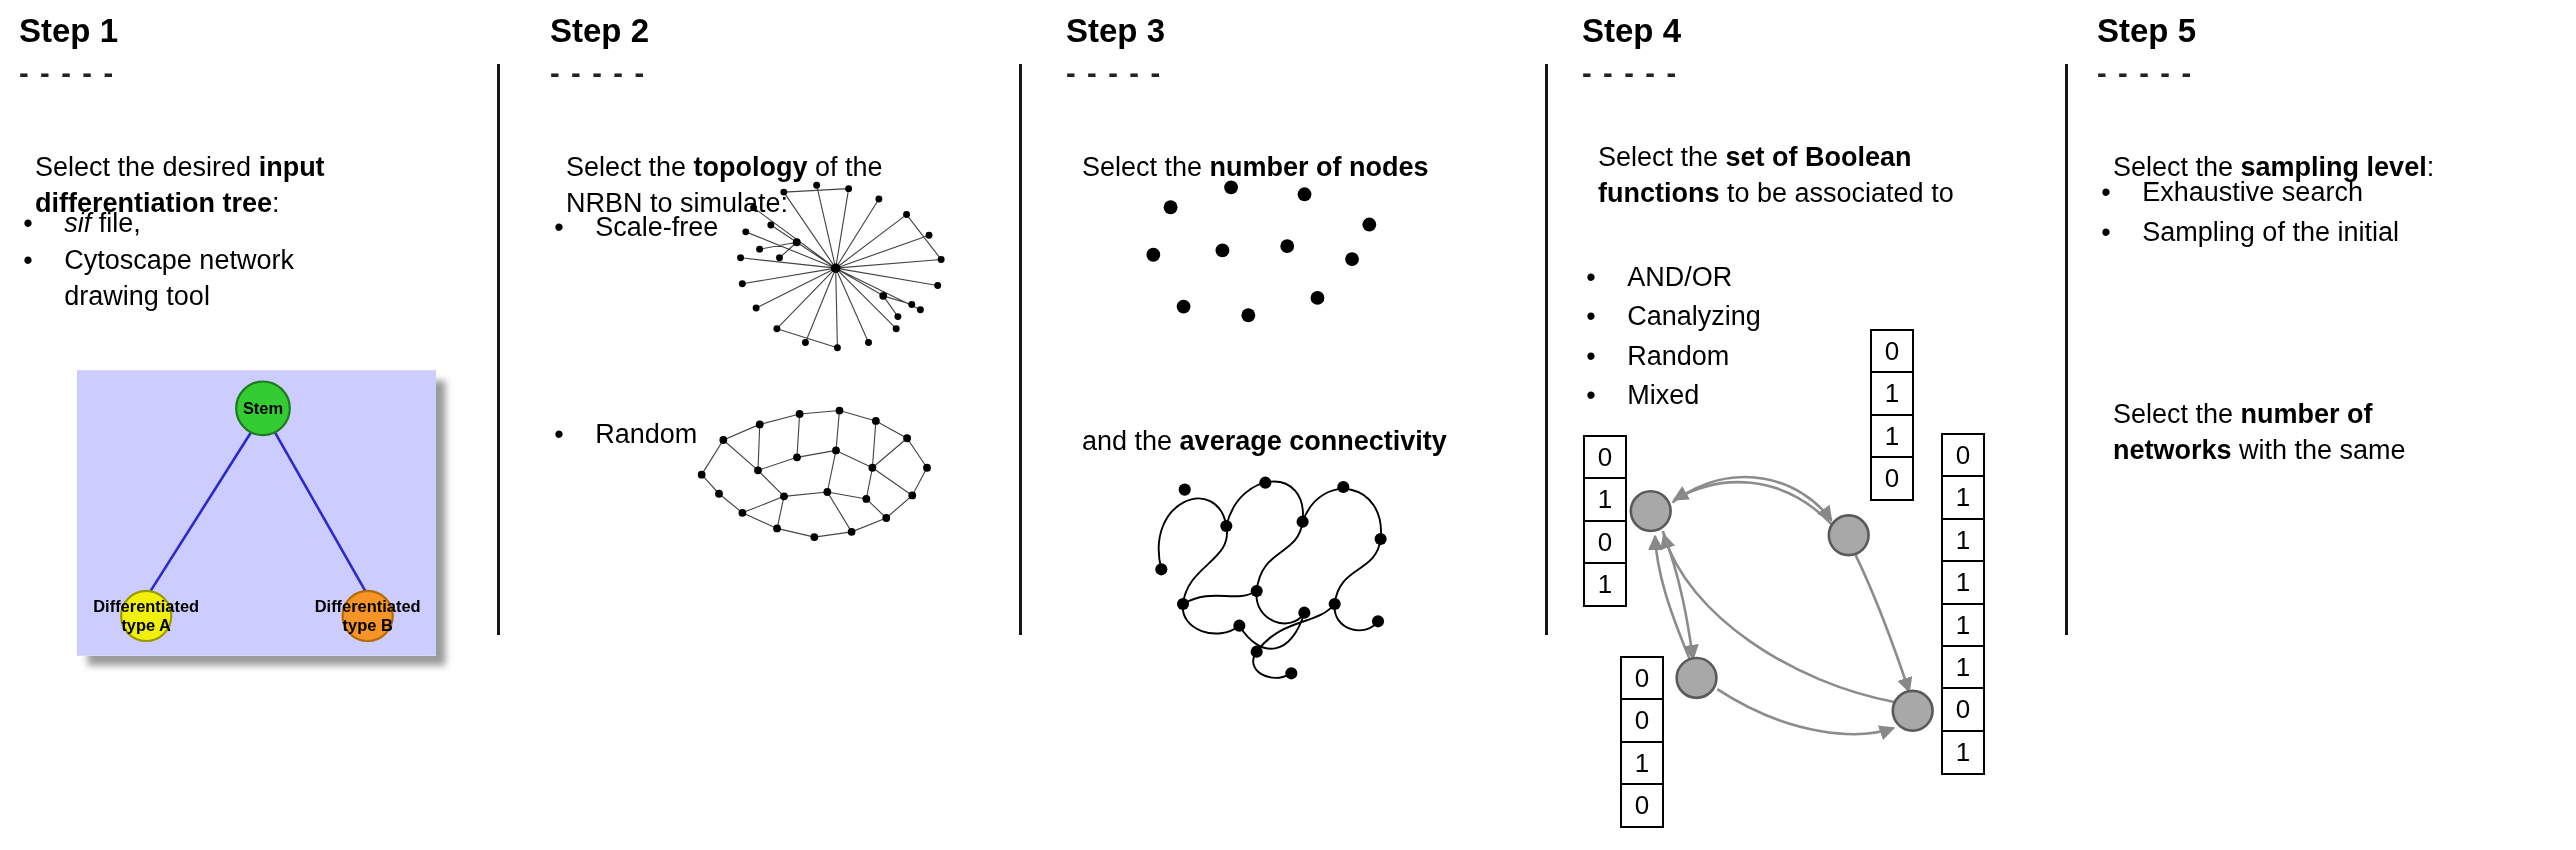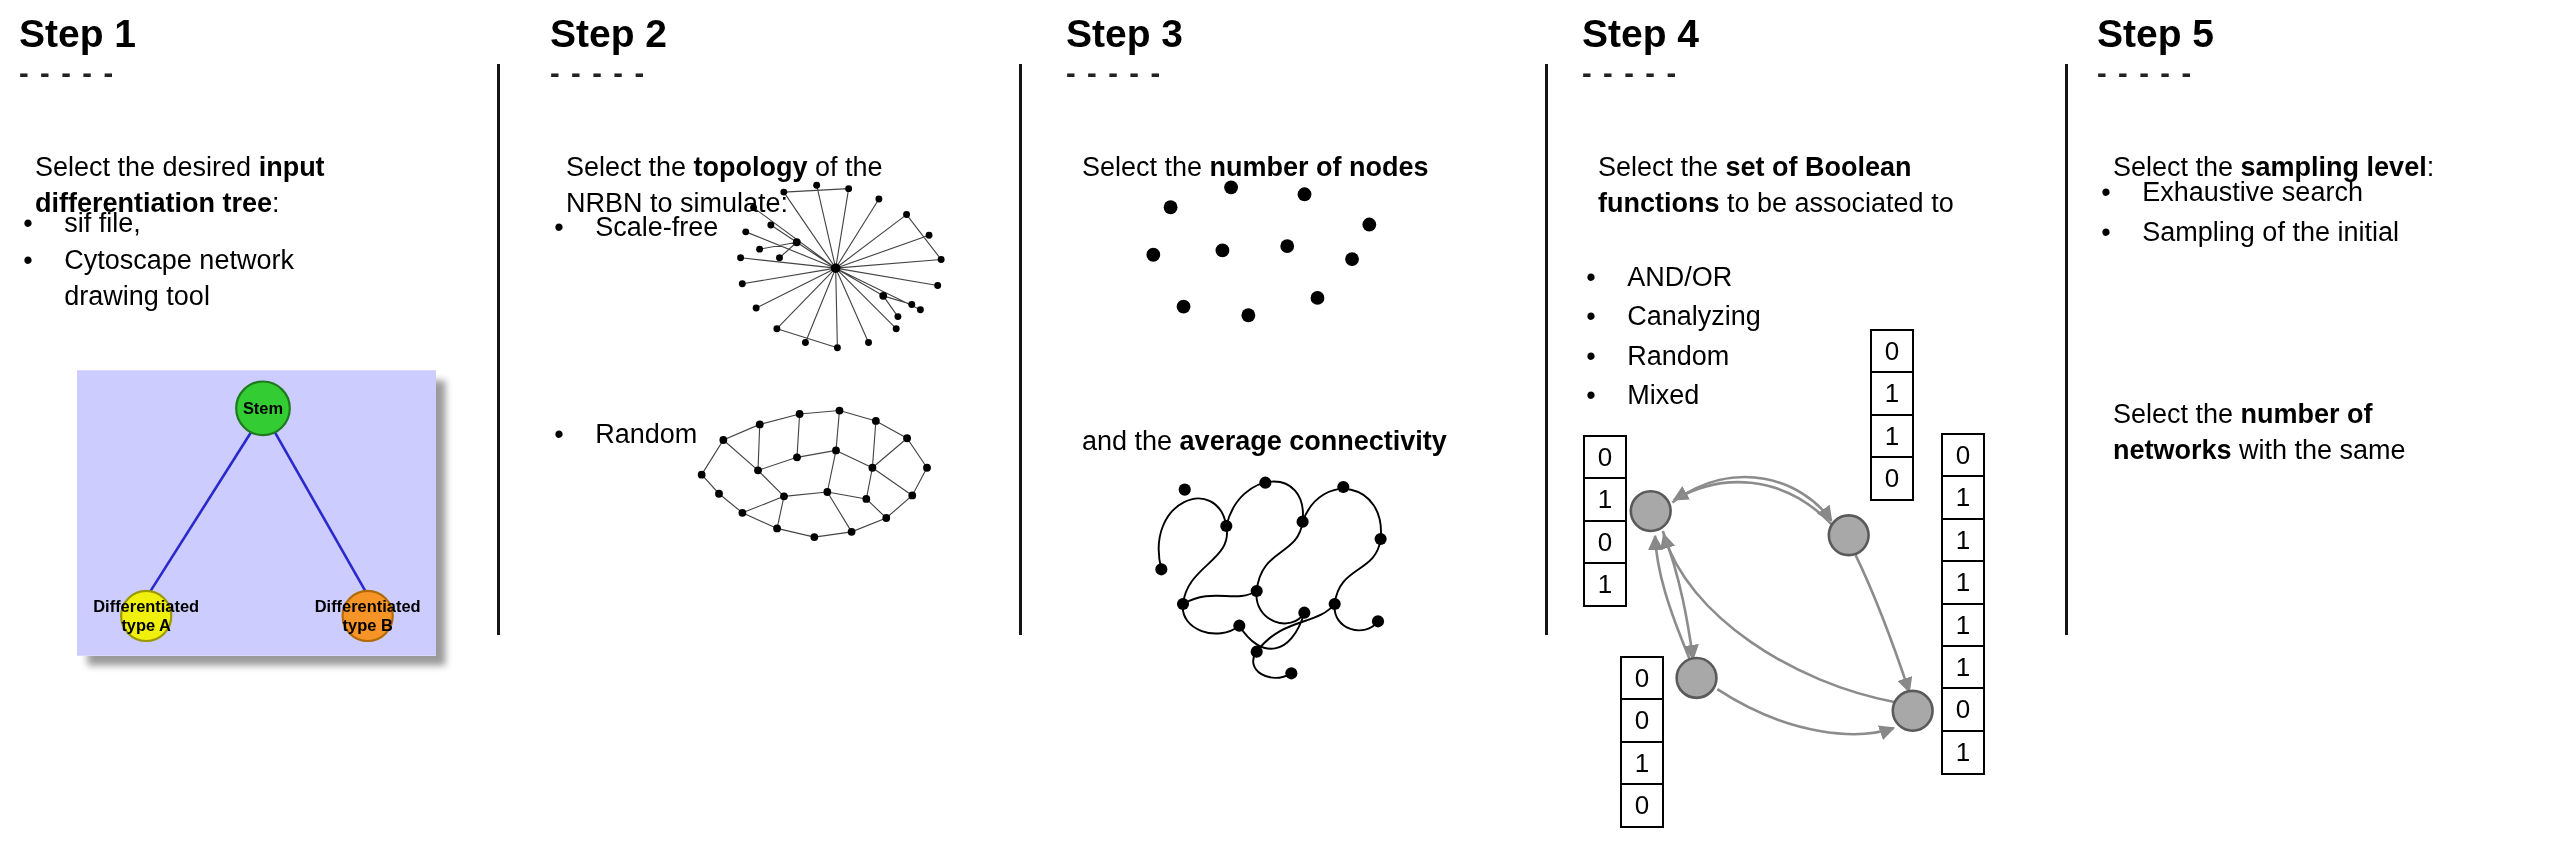--- a/index.html
+++ b/index.html
@@ -1,26 +1,26 @@
 <!DOCTYPE html>
 <html style="font-size:14px"><head>
 <meta charset="utf-8">
 <style>
   html,body{margin:0;padding:0;background:#fff;}
   .page{position:relative;width:2576px;height:851px;background:#ffffff;
         font-family:"Liberation Sans",sans-serif;color:#000;overflow:hidden;}
   .divider{position:absolute;top:64px;width:2.6px;height:571px;background:#151515;}
   .col{position:absolute;top:0;height:100%;}
   .abs{position:absolute;}
-  .title{position:absolute;top:12px;left:0;margin:0;font-size:39px;font-weight:700;}
+  .title{position:absolute;top:12px;left:0;margin:0;font-size:33px;font-weight:700;}
   .dashes{position:absolute;top:57px;left:0;font-size:29px;font-weight:700;letter-spacing:1.7px;color:#222;}
   .para{margin:16px;font-size:27px;line-height:1.33;}
   .line{display:block;}
   .b{font-weight:700;}
-  .i{}
+  .i{font-style:italic;}
   .bullet{display:flex;font-size:27px;line-height:1.33;}
   .bdot{width:41px;flex:none;padding-left:4.3px;}
   .btext{flex:1;}
   .tree-wrap{position:absolute;left:58px;top:370px;width:359px;height:286px;
              box-shadow:9.5px 9.5px 7px #9a9a9a;}
   .tlabel{font-family:"Liberation Sans",sans-serif;font-weight:700;font-size:19px;
           text-anchor:middle;fill:#000;}
   .g4{position:absolute;left:0;top:320px;width:485px;height:530px;}
   .g4 svg{position:absolute;left:0;top:0;z-index:1;}
   .ttable{position:absolute;z-index:2;}
@@ -208,21 +208,21 @@
             <circle cx="155" cy="40" r="7"></circle>
             <circle cx="245" cy="45" r="7"></circle>
         </g>
       </svg>
     </div>
   </section>
 
   <section class="col" style="left:1582px;width:485px">
     <h2 class="title">Step 4</h2>
     <div class="dashes">- - - - -</div>
-    <p class="para abs" style="top:134px;width:467px">
+    <p class="para abs" style="top:124px;width:467px">
         <span class="line"><span>Select the </span><span class="b">set of Boolean</span></span>
         <span class="line"><span class="b">functions</span><span> to be associated to</span></span>
       </p>
 
     <div class="abs" style="top:260px;width:303px">
       <div class="bullet" style="margin-bottom:3.5px">
         <span class="bdot">•</span>
         <span class="btext">AND/OR</span>
       </div>
       <div class="bullet" style="margin-bottom:3.5px">

